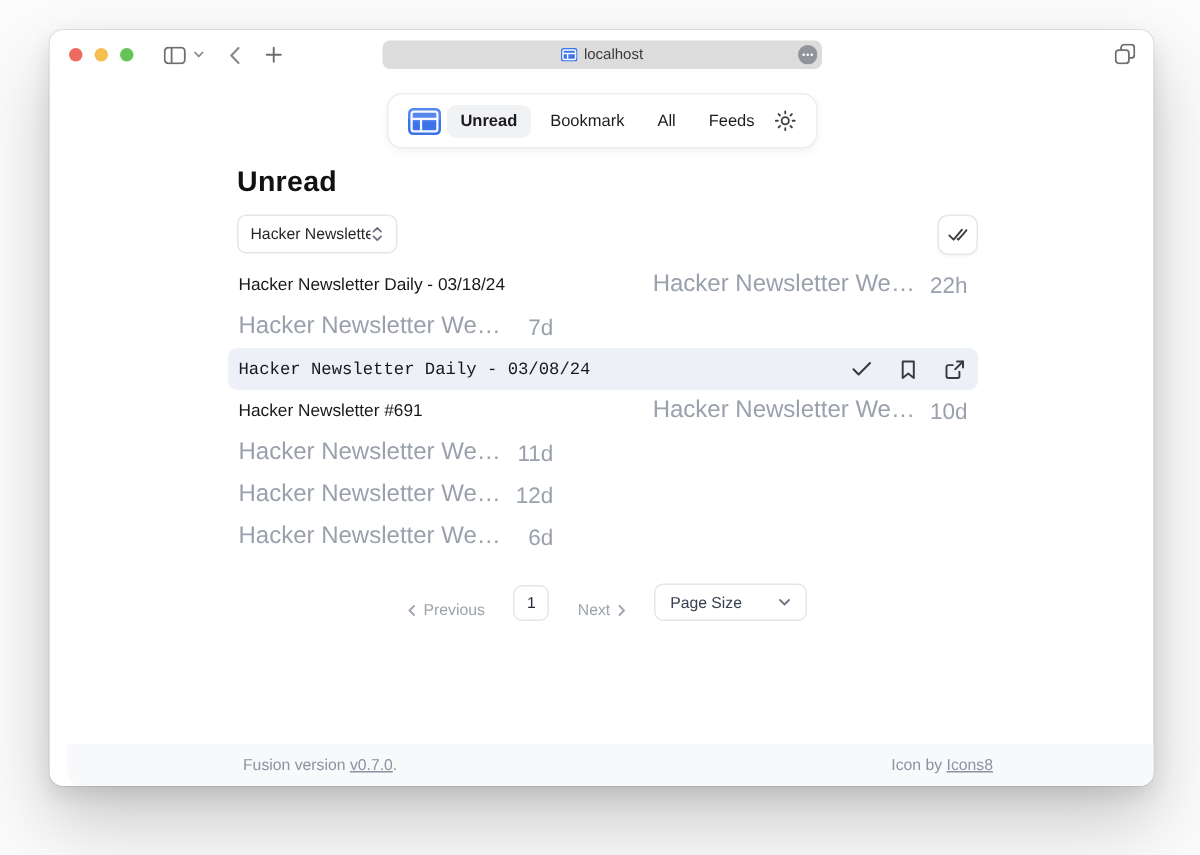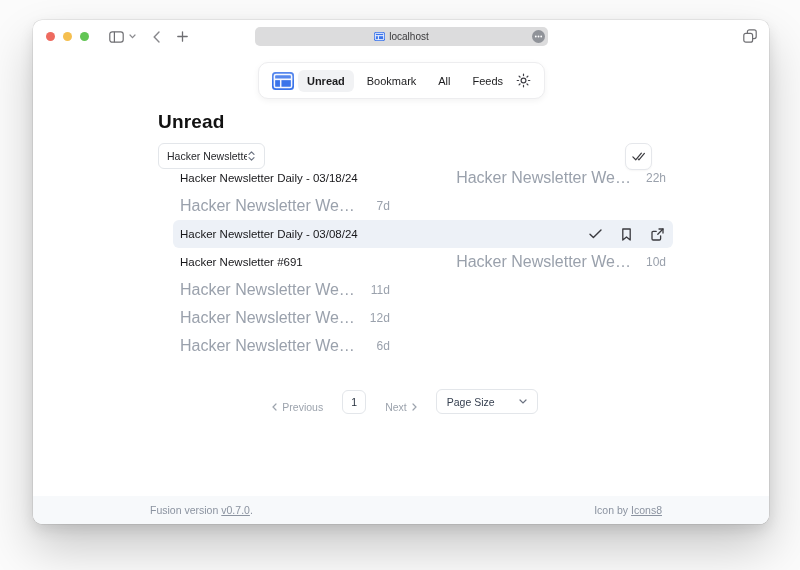--- a/index.html
+++ b/index.html
@@ -69,46 +69,46 @@
     border:1px solid #e3e6ea; border-radius:6px; padding:0 9px;
     font-size:10.5px; color:#111; font-family:inherit; background:#fff;
   }
   .search-input::placeholder { color:#a9b0ba; }
   .markall-btn { position:absolute; right:0; top:0; width:27px; height:27px;
     border:1px solid #e5e7eb; border-radius:7px; background:#fff;
     display:flex; align-items:center; justify-content:center;
     box-shadow:0 1px 2px rgba(0,0,0,.04); }
 
   
-  .list { position:absolute; left:119px; top:144px; width:500px;margin-left:21px; }
+  .list { position:absolute; left:119px; top:156px; width:500px; }
   .row { height:28px; display:flex; align-items:center; justify-content:space-between;
     padding:0 7px; border-radius:6px; }
-  .row.hover { background:var(--highlight-row-bg,#edf1f7); }
+  .row.hover { background:var(--highlight-row-bg,#edf1f7);font-family:Liberation Mono, monospace; }
   .row-title { font-size:11.5px; font-weight:500; color:#18181b; white-space:nowrap; }
   .row-right { display:flex; align-items:center; gap:10px; }
   .row-feed { font-size:16px; color:#9aa1ac; white-space:nowrap; }
-  .row-time { font-size:12px; color:#9aa1ac; min-width:25px; text-align:right; }
+  .row-time { font-size:15px; color:#9aa1ac; min-width:25px; text-align:right; }
   .row-actions { display:none; align-items:center; gap:19px; padding-right:2px; }
   .row.hover .row-actions { display:flex; }
   .row-act { background:none; border:none; padding:0; display:flex; }
 
   
   .pagination { position:absolute; left:119px; top:369px; width:500px;
     display:flex; align-items:flex-end; justify-content:center; gap:13px; }
   .pg-nav { display:flex; align-items:center; gap:5px; font-size:10.5px;
     color:#9ca3ad; background:none; border:none; font-family:inherit; }
   .pg-page { width:24px; height:24px; border:1px solid #e3e6ea; border-radius:6px;
     background:#fff; font-size:10.5px; color:#1f2937; font-family:inherit;
     display:flex; align-items:center; justify-content:center; }
   .pg-size { height:25px; border:1px solid #e3e6ea; border-radius:6px; background:#fff;
     display:flex; align-items:center; gap:24px; padding:0 10px;
     font-size:10.5px; color:#374151; font-family:inherit; }
 
   
-  .footer { position:absolute; left:0; right:0; bottom:0; height:28px;
+  .footer { position:absolute; left:12px; right:0; bottom:0; height:28px;
     background:#f7f9fb; border-radius:0 0 9px 9px;
     display:flex; align-items:center; justify-content:space-between;
     padding:0 107px 0 117px; font-size:10.5px; color:#8b93a0;gap:10px; }
   .footer .lnk { color:#8b93a0; text-decoration:underline; cursor:pointer; }
   .footer span.pre { margin-right:3px; }
 </style>
 </head>
 <body>
 
 <div class="window">

